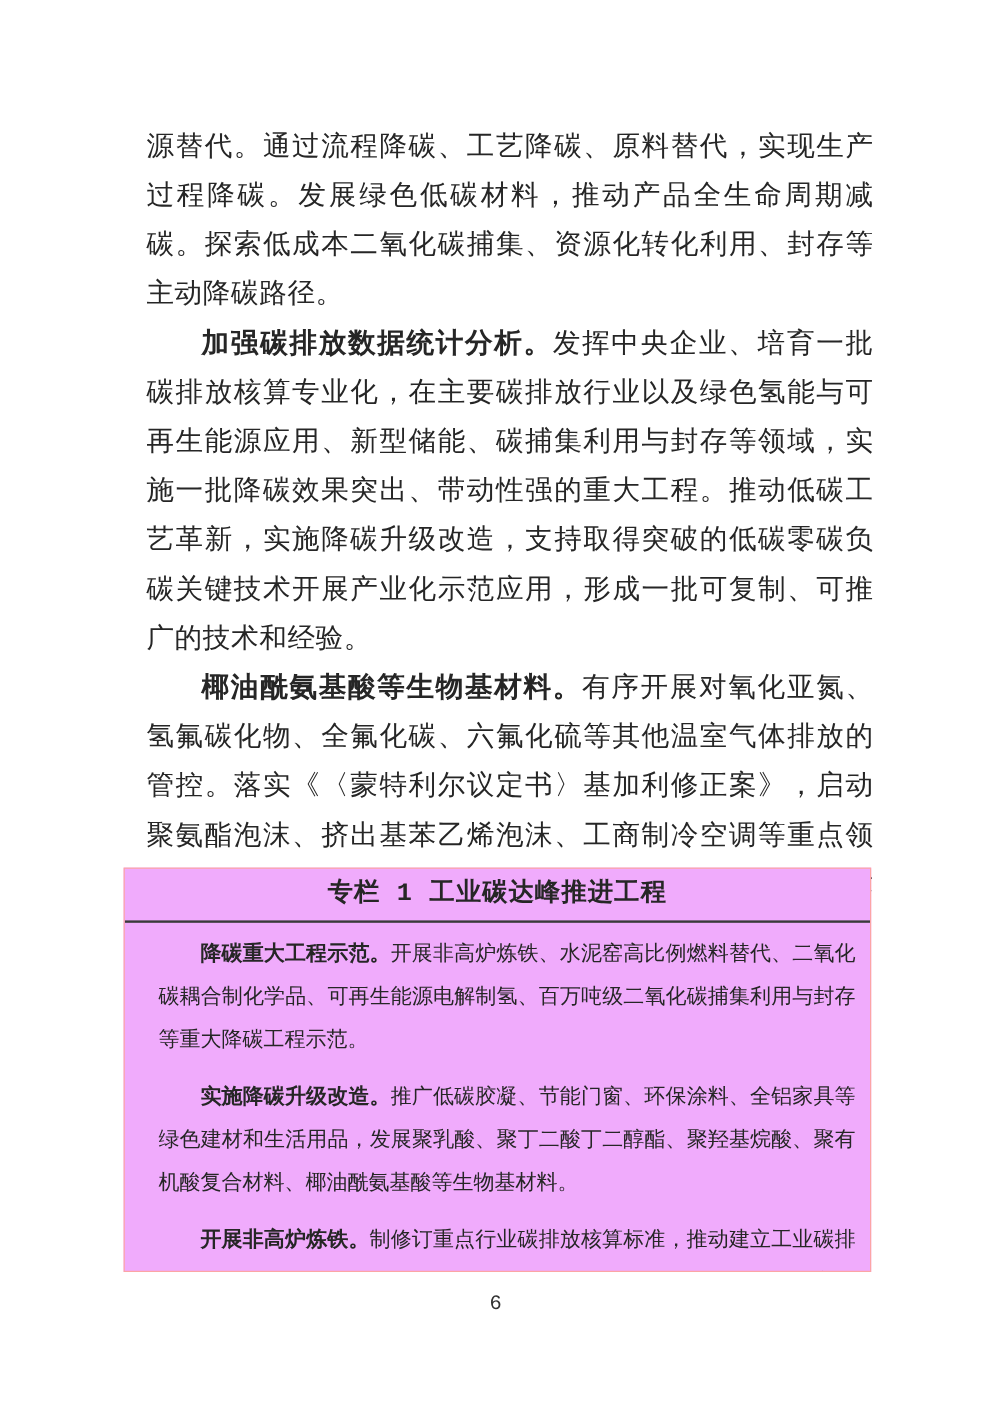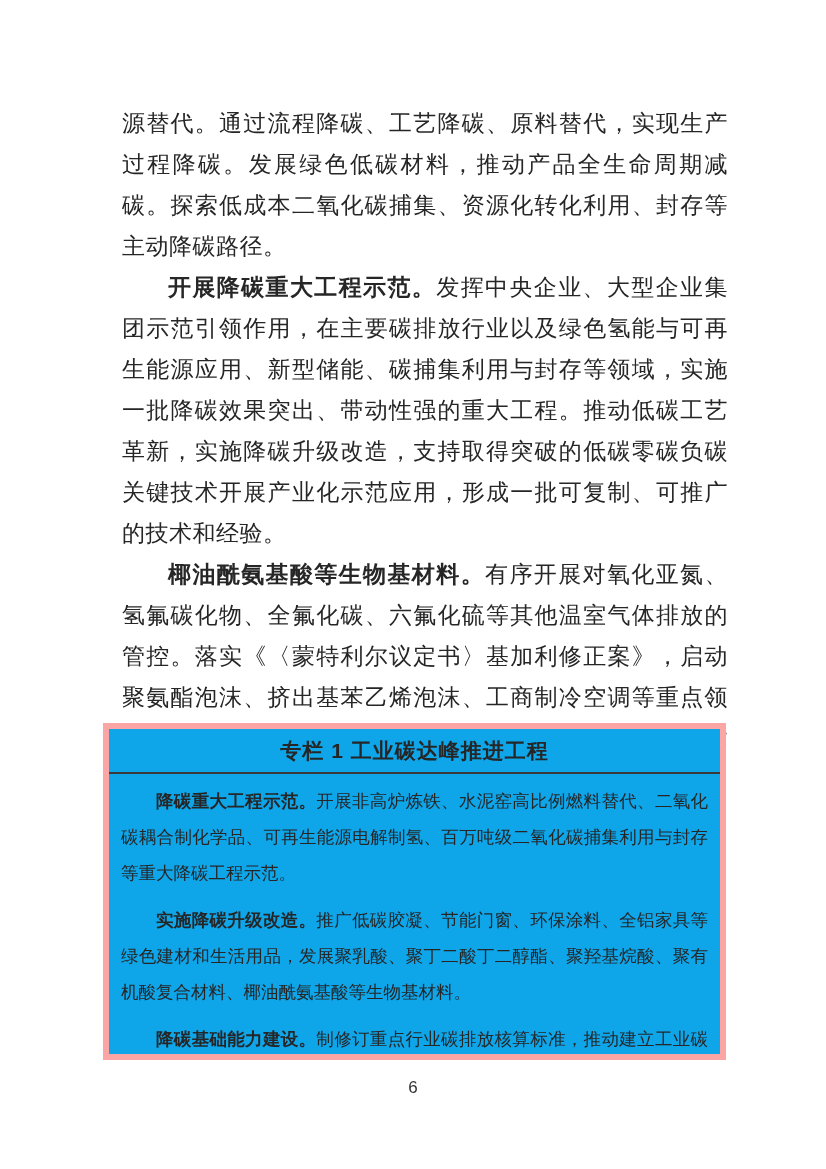--- a/index.html
+++ b/index.html
@@ -1,21 +1,21 @@
 <!DOCTYPE html>
 <html><head>
 <meta charset="utf-8">
 <style>
   html, body { margin: 0; padding: 0; background: #ffffff; }
   .page {
     position: relative;
     width: 826px;
     height: 1169px;
     background: #ffffff;
-    font-family: Liberation Sans, sans-serif;
+    font-family: Liberation Mono, monospace;
     color: #262626;
     overflow: hidden;
   }
   .main-text {
     position: absolute;
     left: 122px;
     top: 103px;
     width: 606px;
     font-size: 23px;
     line-height: 41px;
@@ -24,36 +24,36 @@
   }
   .main-text p { margin: 0; }
   .main-text p.indent { text-indent: 2em; }
   .lead { font-weight: bold; }
   .column-box {
     position: absolute;
     left: 103px;
     top: 723px;
     width: 623px;
     height: 337px;
-    border: 6px solid #fca5a5;
+    border: 1px solid #fca5a5;
     box-sizing: border-box;
     overflow: hidden;
-    background: #0ea5e9;
+    background: #f0abfc;
   }
   .column-box-title {
     height: 43px;
     line-height: 43px;
     text-align: center;
     font-weight: bold;
     font-size: 21px;
     border-bottom: 2px solid #3a3a3a;
     letter-spacing: 1px;
   }
   .column-box-body {
-    padding: 9px 12px 0 12px;
+    padding: 9px 12px 0 28px;
   }
   .column-box-body p {
     margin: 0 0 11px 0;
     font-size: 17.5px;
     line-height: 36px;
     text-indent: 2em;
     text-align: justify;
   }
   .page-number {
     position: absolute;
@@ -65,28 +65,28 @@
     color: #333333;
   }
 </style>
 </head>
 <body>
 
 <div class="page">
 
   <div class="main-text">
     <p><span>源替代。通过流程降碳、工艺降碳、原料替代，实现生产过程降碳。发展绿色低碳材料，推动产品全生命周期减碳。探索低成本二氧化碳捕集、资源化转化利用、封存等主动降碳路径。</span></p>
-    <p class="indent"><span class="lead">开展降碳重大工程示范。</span><span>发挥中央企业、大型企业集团示范引领作用，在主要碳排放行业以及绿色氢能与可再生能源应用、新型储能、碳捕集利用与封存等领域，实施一批降碳效果突出、带动性强的重大工程。推动低碳工艺革新，实施降碳升级改造，支持取得突破的低碳零碳负碳关键技术开展产业化示范应用，形成一批可复制、可推广的技术和经验。</span></p>
+    <p class="indent"><span class="lead">加强碳排放数据统计分析。</span><span>发挥中央企业、培育一批碳排放核算专业化，在主要碳排放行业以及绿色氢能与可再生能源应用、新型储能、碳捕集利用与封存等领域，实施一批降碳效果突出、带动性强的重大工程。推动低碳工艺革新，实施降碳升级改造，支持取得突破的低碳零碳负碳关键技术开展产业化示范应用，形成一批可复制、可推广的技术和经验。</span></p>
     <p class="indent"><span class="lead">椰油酰氨基酸等生物基材料。</span><span>有序开展对氧化亚氮、氢氟碳化物、全氟化碳、六氟化硫等其他温室气体排放的管控。落实《〈蒙特利尔议定书〉基加利修正案》，启动聚氨酯泡沫、挤出基苯乙烯泡沫、工商制冷空调等重点领域含氢氯氟烃淘汰管理计划，加强生产线改造、替代技术研究和替代路线选择，推动含氢氯氟烃削减。</span></p>
   </div>
 
   <div class="column-box">
     <div class="column-box-title">专栏 1  工业碳达峰推进工程</div>
     <div class="column-box-body">
       <p><span class="lead">降碳重大工程示范。</span><span>开展非高炉炼铁、水泥窑高比例燃料替代、二氧化碳耦合制化学品、可再生能源电解制氢、百万吨级二氧化碳捕集利用与封存等重大降碳工程示范。</span></p>
       <p><span class="lead">实施降碳升级改造。</span><span>推广低碳胶凝、节能门窗、环保涂料、全铝家具等绿色建材和生活用品，发展聚乳酸、聚丁二酸丁二醇酯、聚羟基烷酸、聚有机酸复合材料、椰油酰氨基酸等生物基材料。</span></p>
-      <p><span class="lead">降碳基础能力建设。</span><span>制修订重点行业碳排放核算标准，推动建立工业碳排放核算体系，加强碳排放数据统计分析，建立碳排放管理信息系统，培育一批碳排放核算专业化</span></p>
+      <p><span class="lead">开展非高炉炼铁。</span><span>制修订重点行业碳排放核算标准，推动建立工业碳排放核算体系，加强碳排放数据统计分析，建立碳排放管理信息系统，培育一批碳排放核算专业化</span></p>
     </div>
   </div>
 
   <div class="page-number">6</div>
 
 </div>
 
 </body></html>

